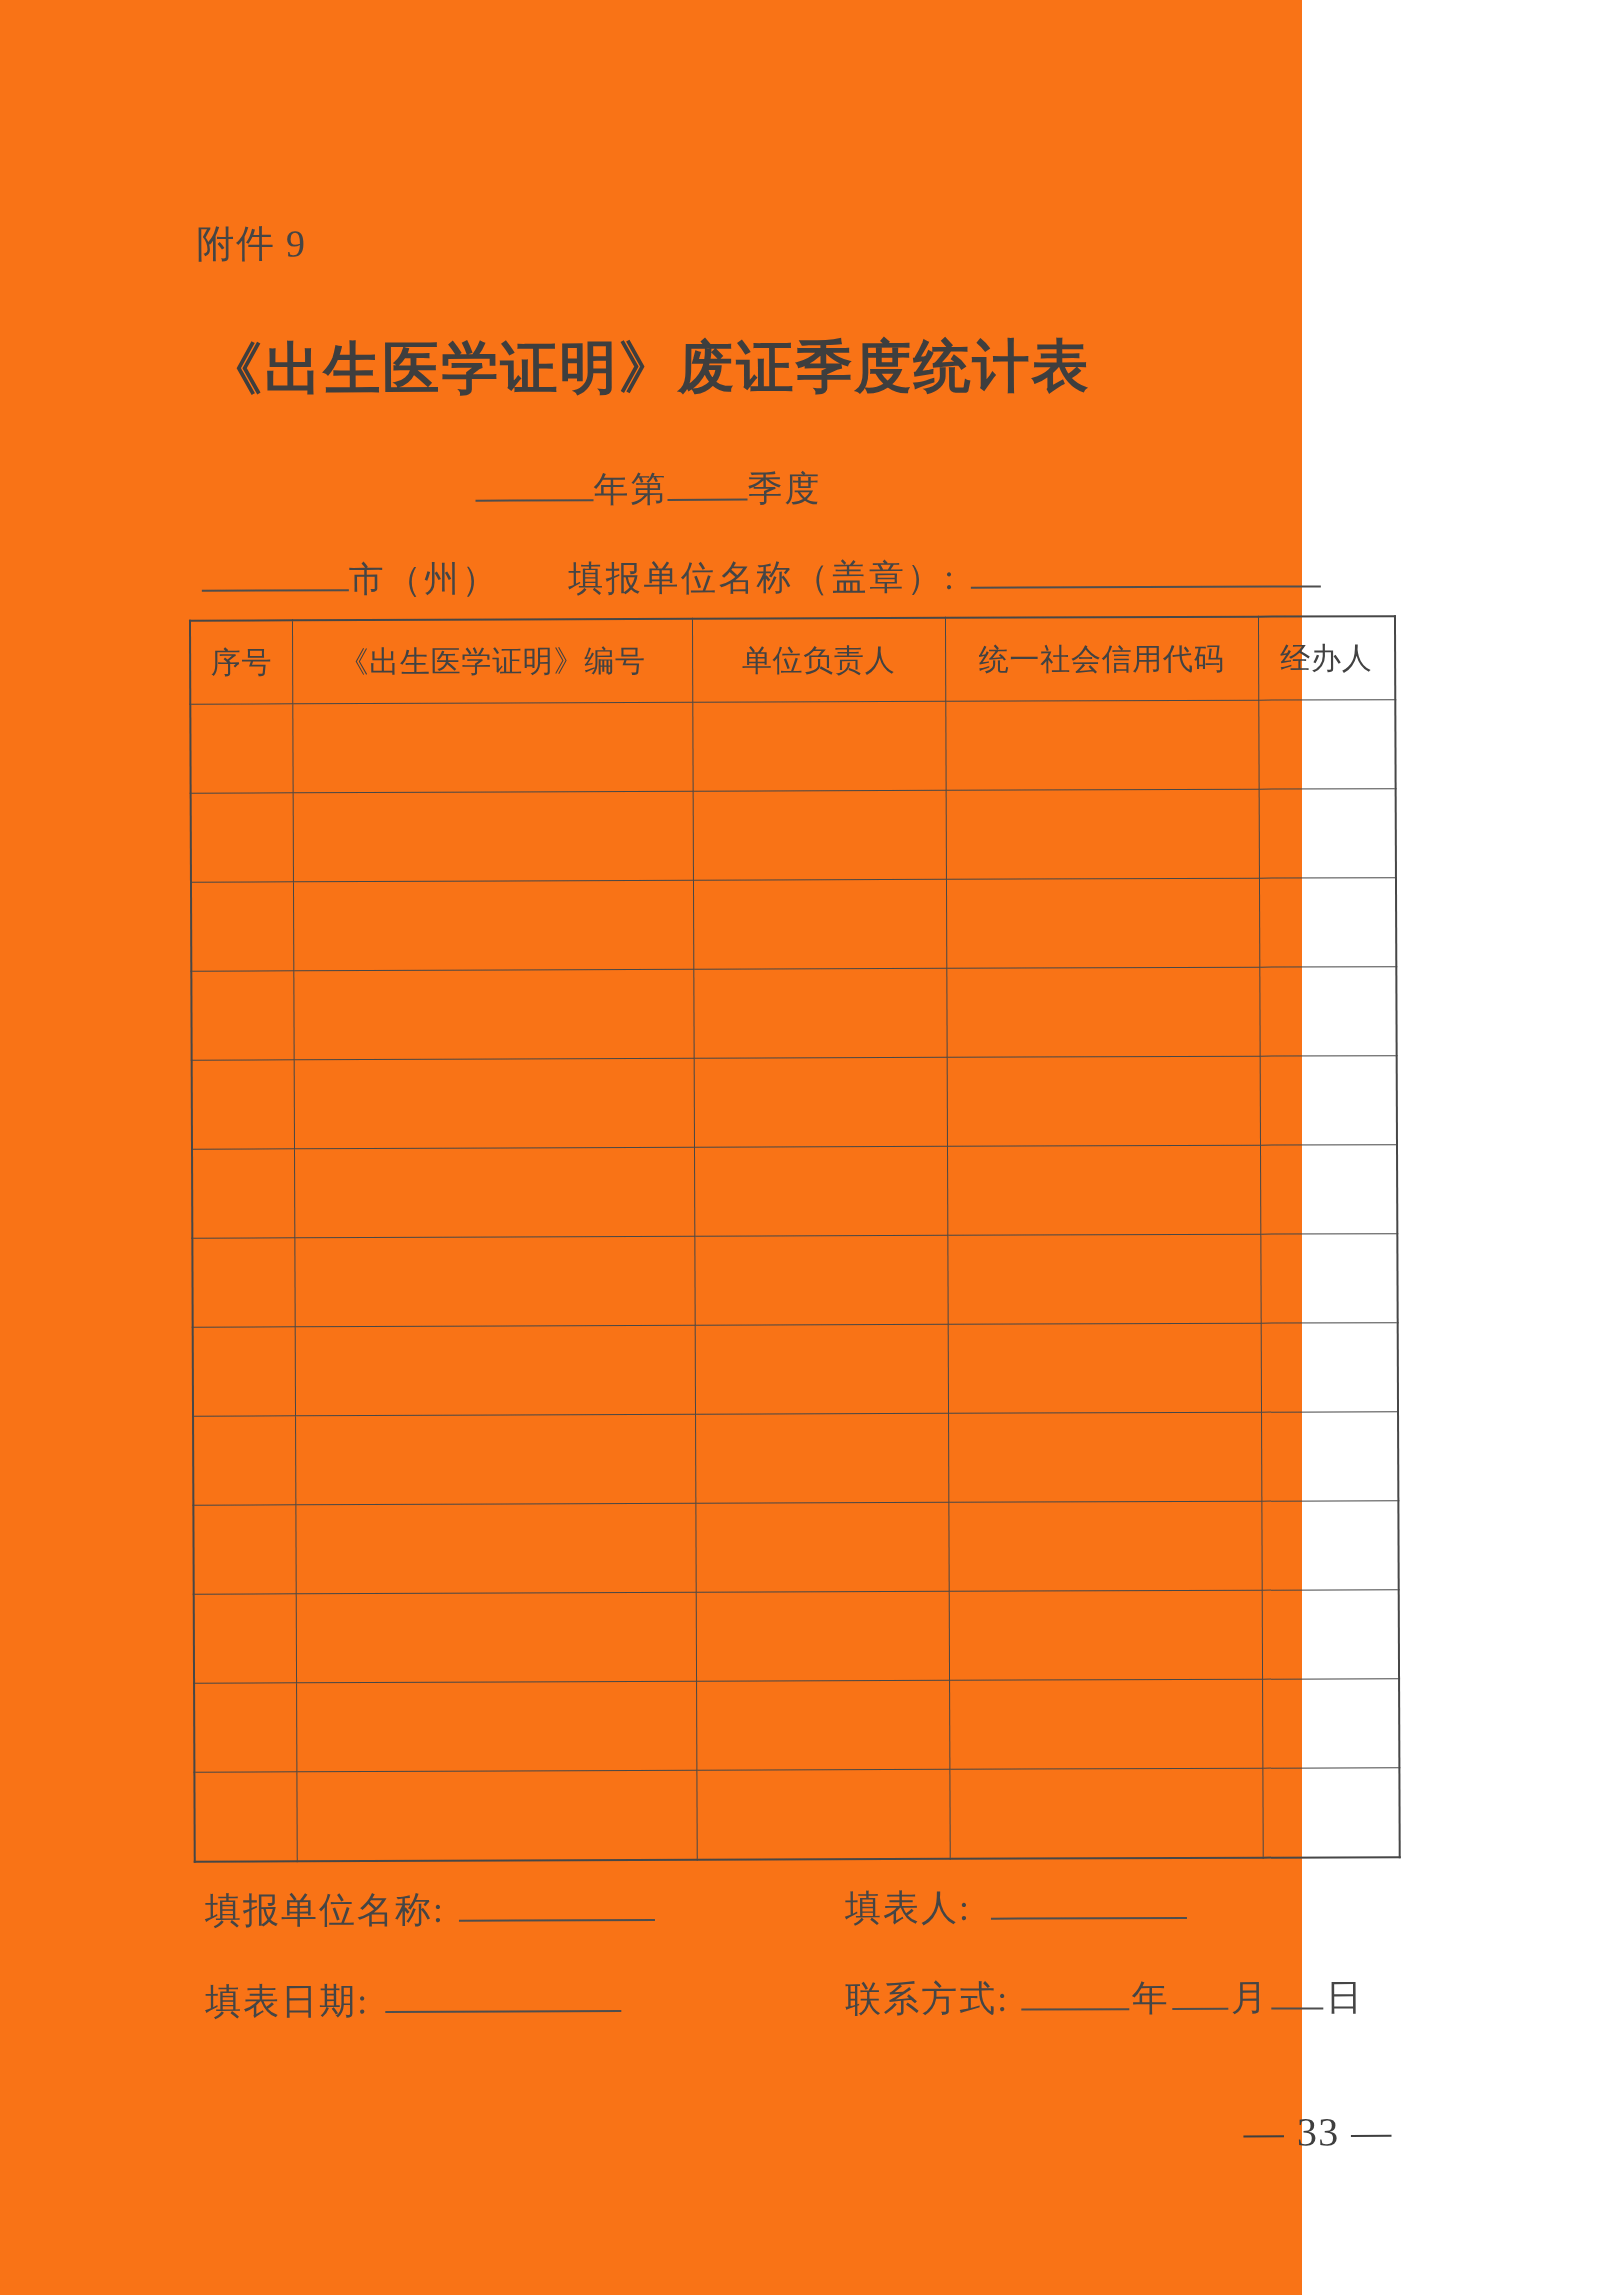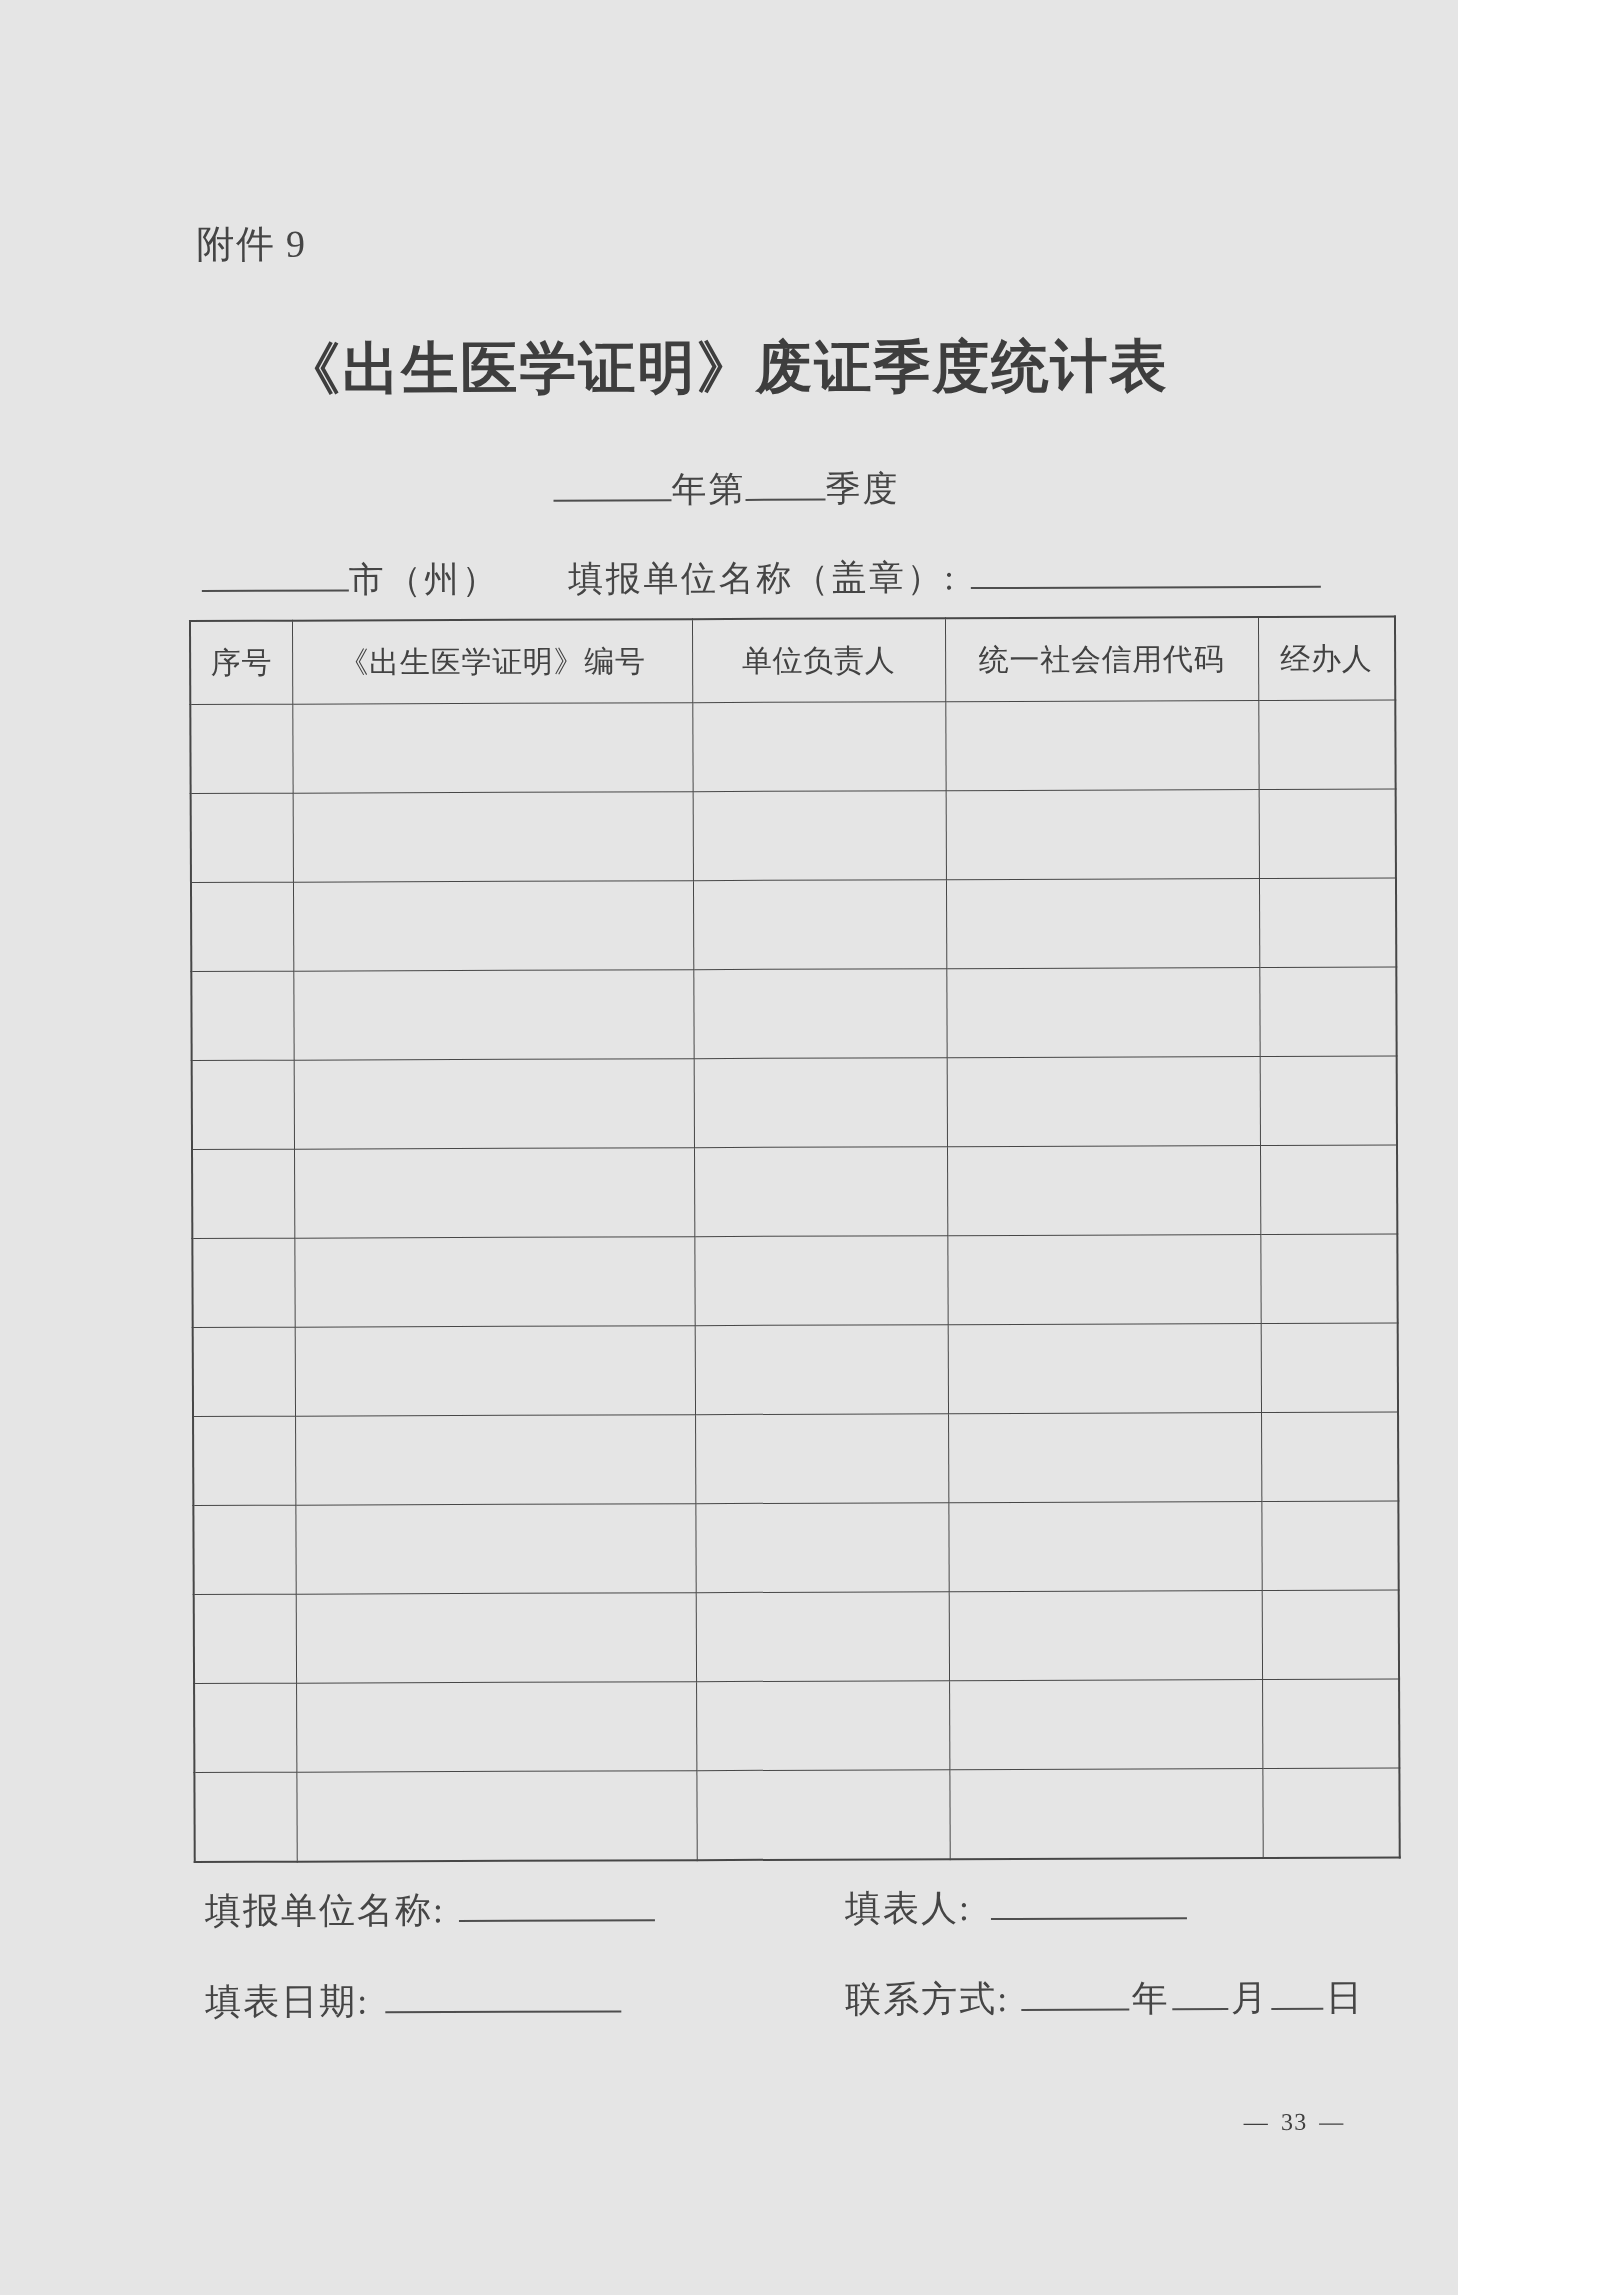--- a/index.html
+++ b/index.html
@@ -5,23 +5,23 @@
   html, body {
     margin: 0;
     padding: 0;
     width: 1623px;
     height: 2295px;
     background: #ffffff;
     overflow: hidden;
   }
   .sheet {
     position: relative;
-    width: 1458px;
+    width: 1302px;
     height: 2295px;
-    background: #e5e5e5;
+    background: #f97316;
     font-family: "Liberation Serif", "DejaVu Serif", serif;
     color: #454545;
   }
   
   .scan {
     position: absolute;
     inset: 0;
     transform: rotate(-0.22deg);
     transform-origin: 50% 50%;
   }
@@ -122,21 +122,21 @@
   .blank-f2 { width: 196px; margin-left: 19.6px; }
   .blank-f3 { width: 236px; margin-left: 16.4px; }
   .blank-dy { width: 108px; margin-left: 11.8px; }
   .blank-dm { width: 56px;  margin-left: 2.6px; }
   .blank-dd { width: 52px;  margin-left: 2.6px; }
   .sig-date .date-part { margin-left: 2.6px; }
   .page-number {
     position: absolute;
     left: 1240px;
     top: 2111px;
-    font-size: 24px;
+    font-size: 40px;
     letter-spacing: 1.3px;
     color: #3f3f3f;
     white-space: nowrap;
   }
   .page-number .pn-value { margin: 0 11.8px; }
 </style>
 </head>
 <body>
 
 <div class="sheet">

